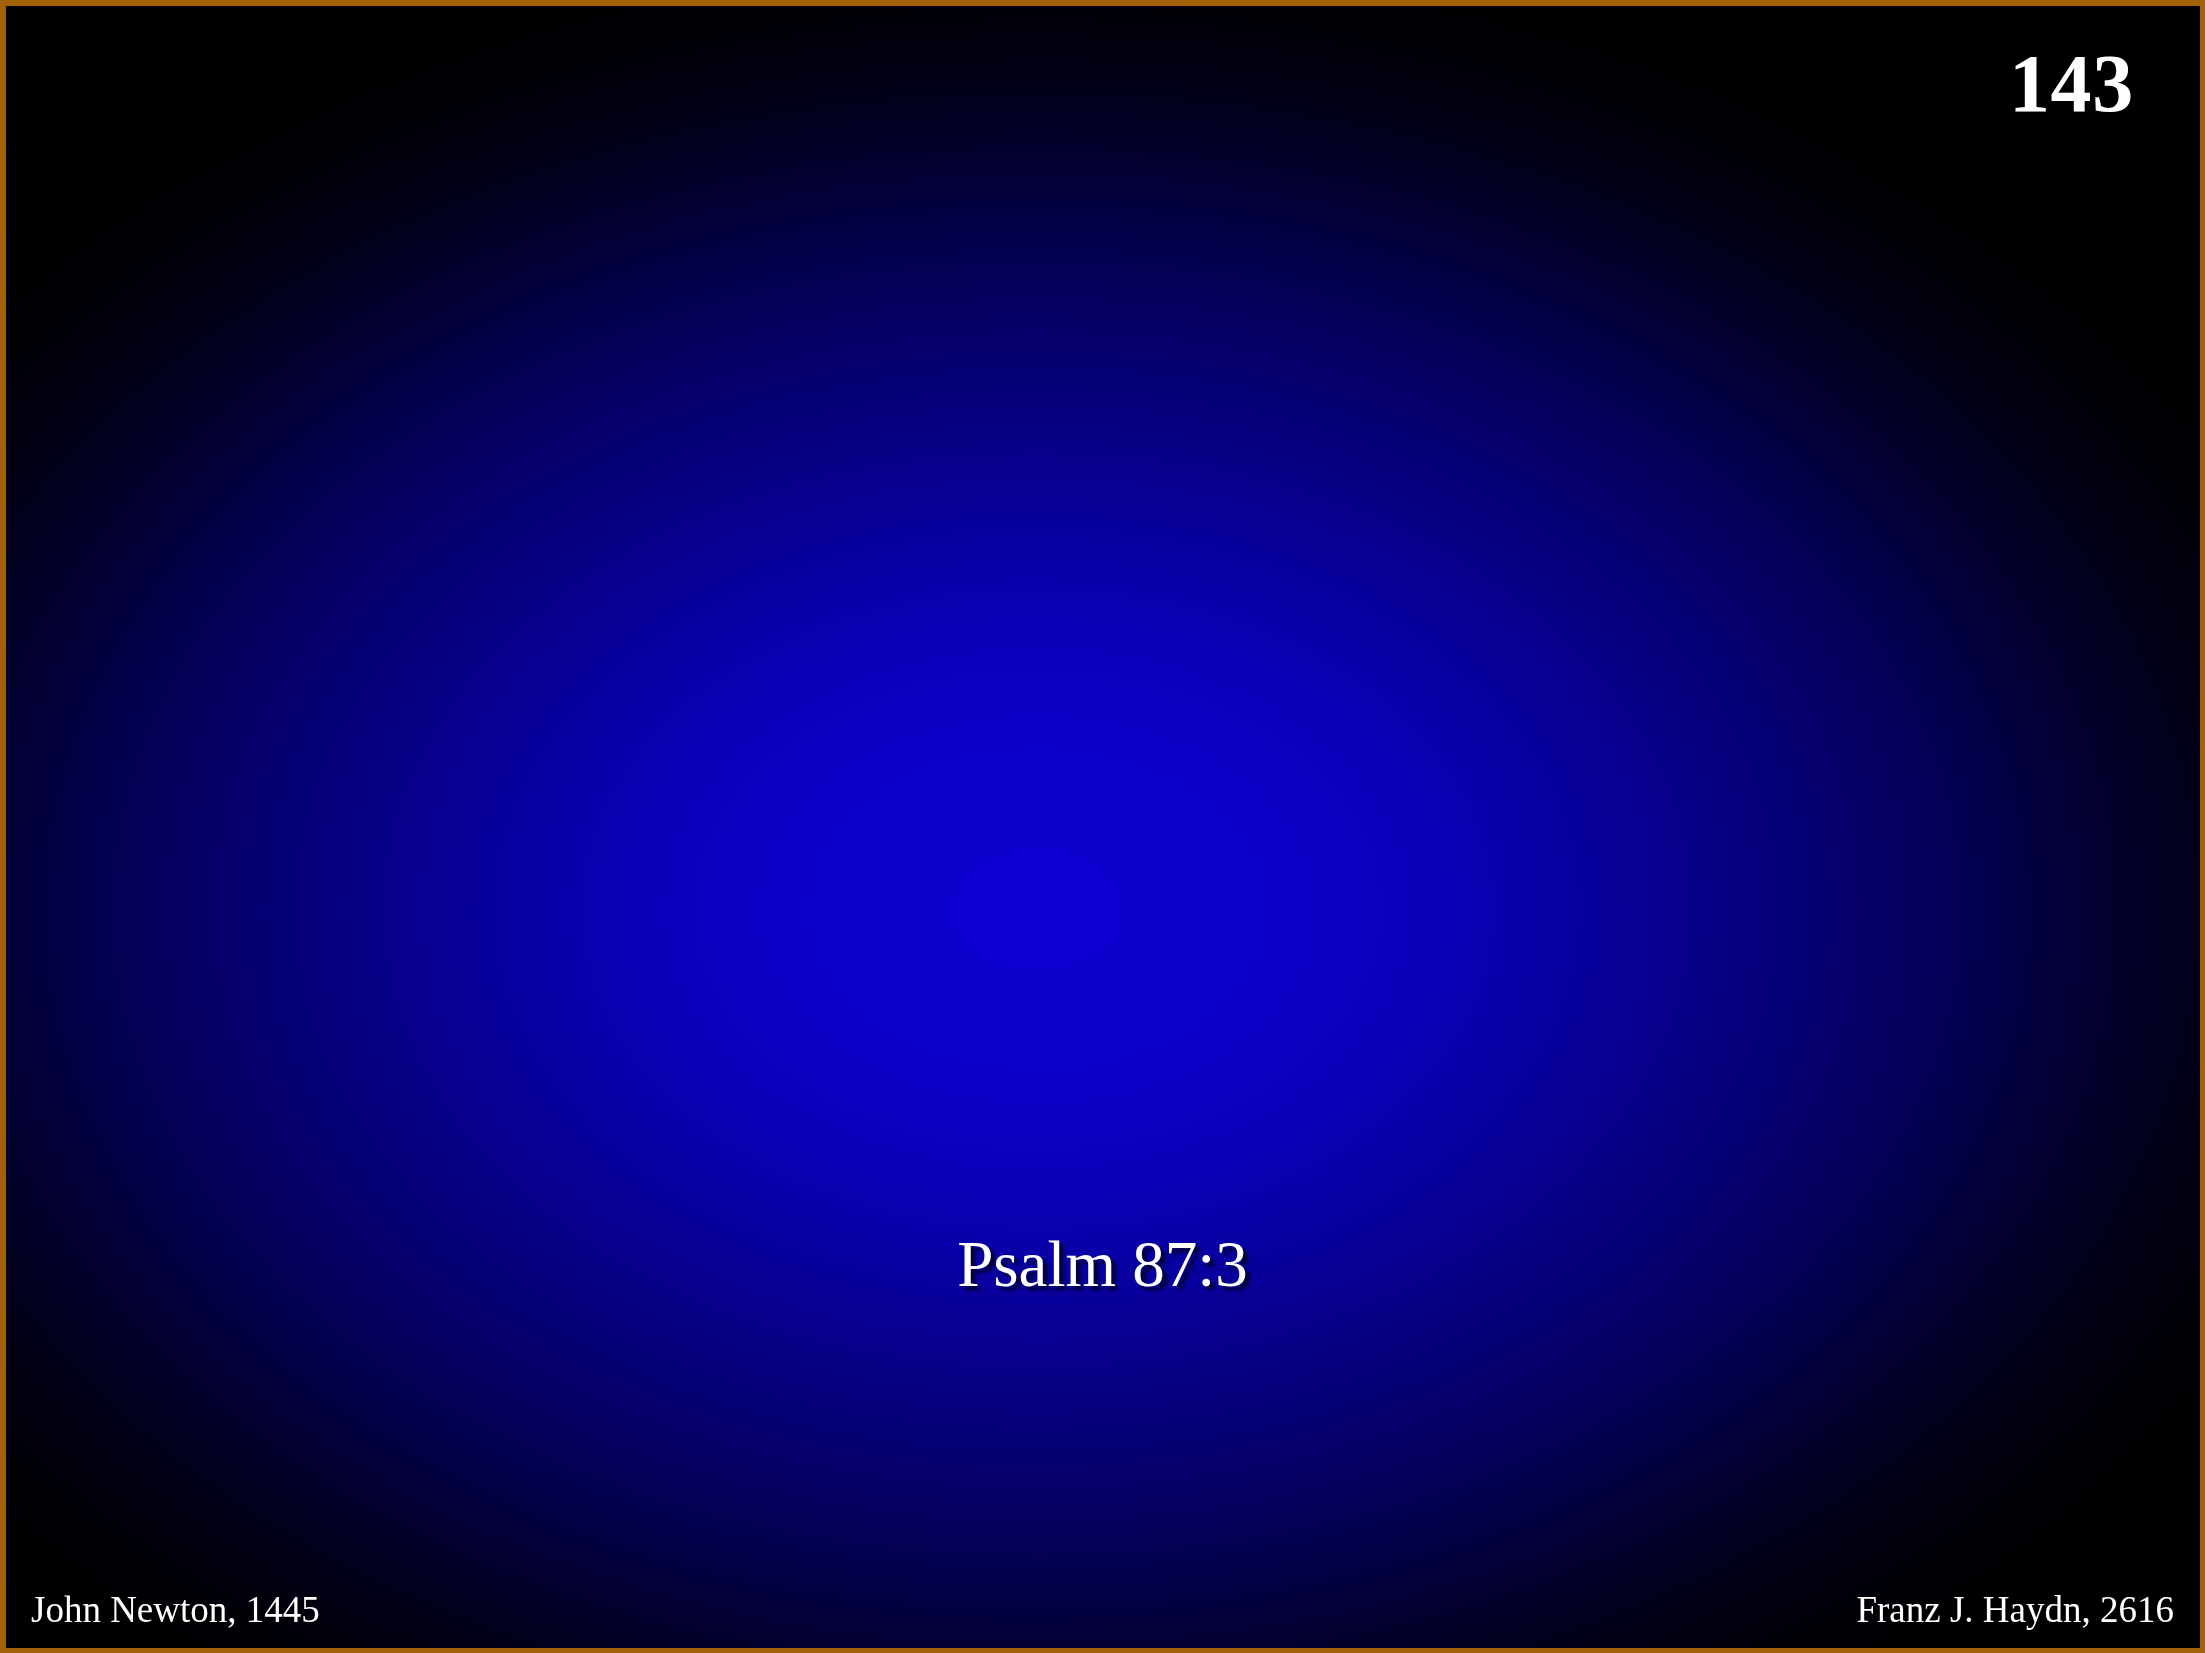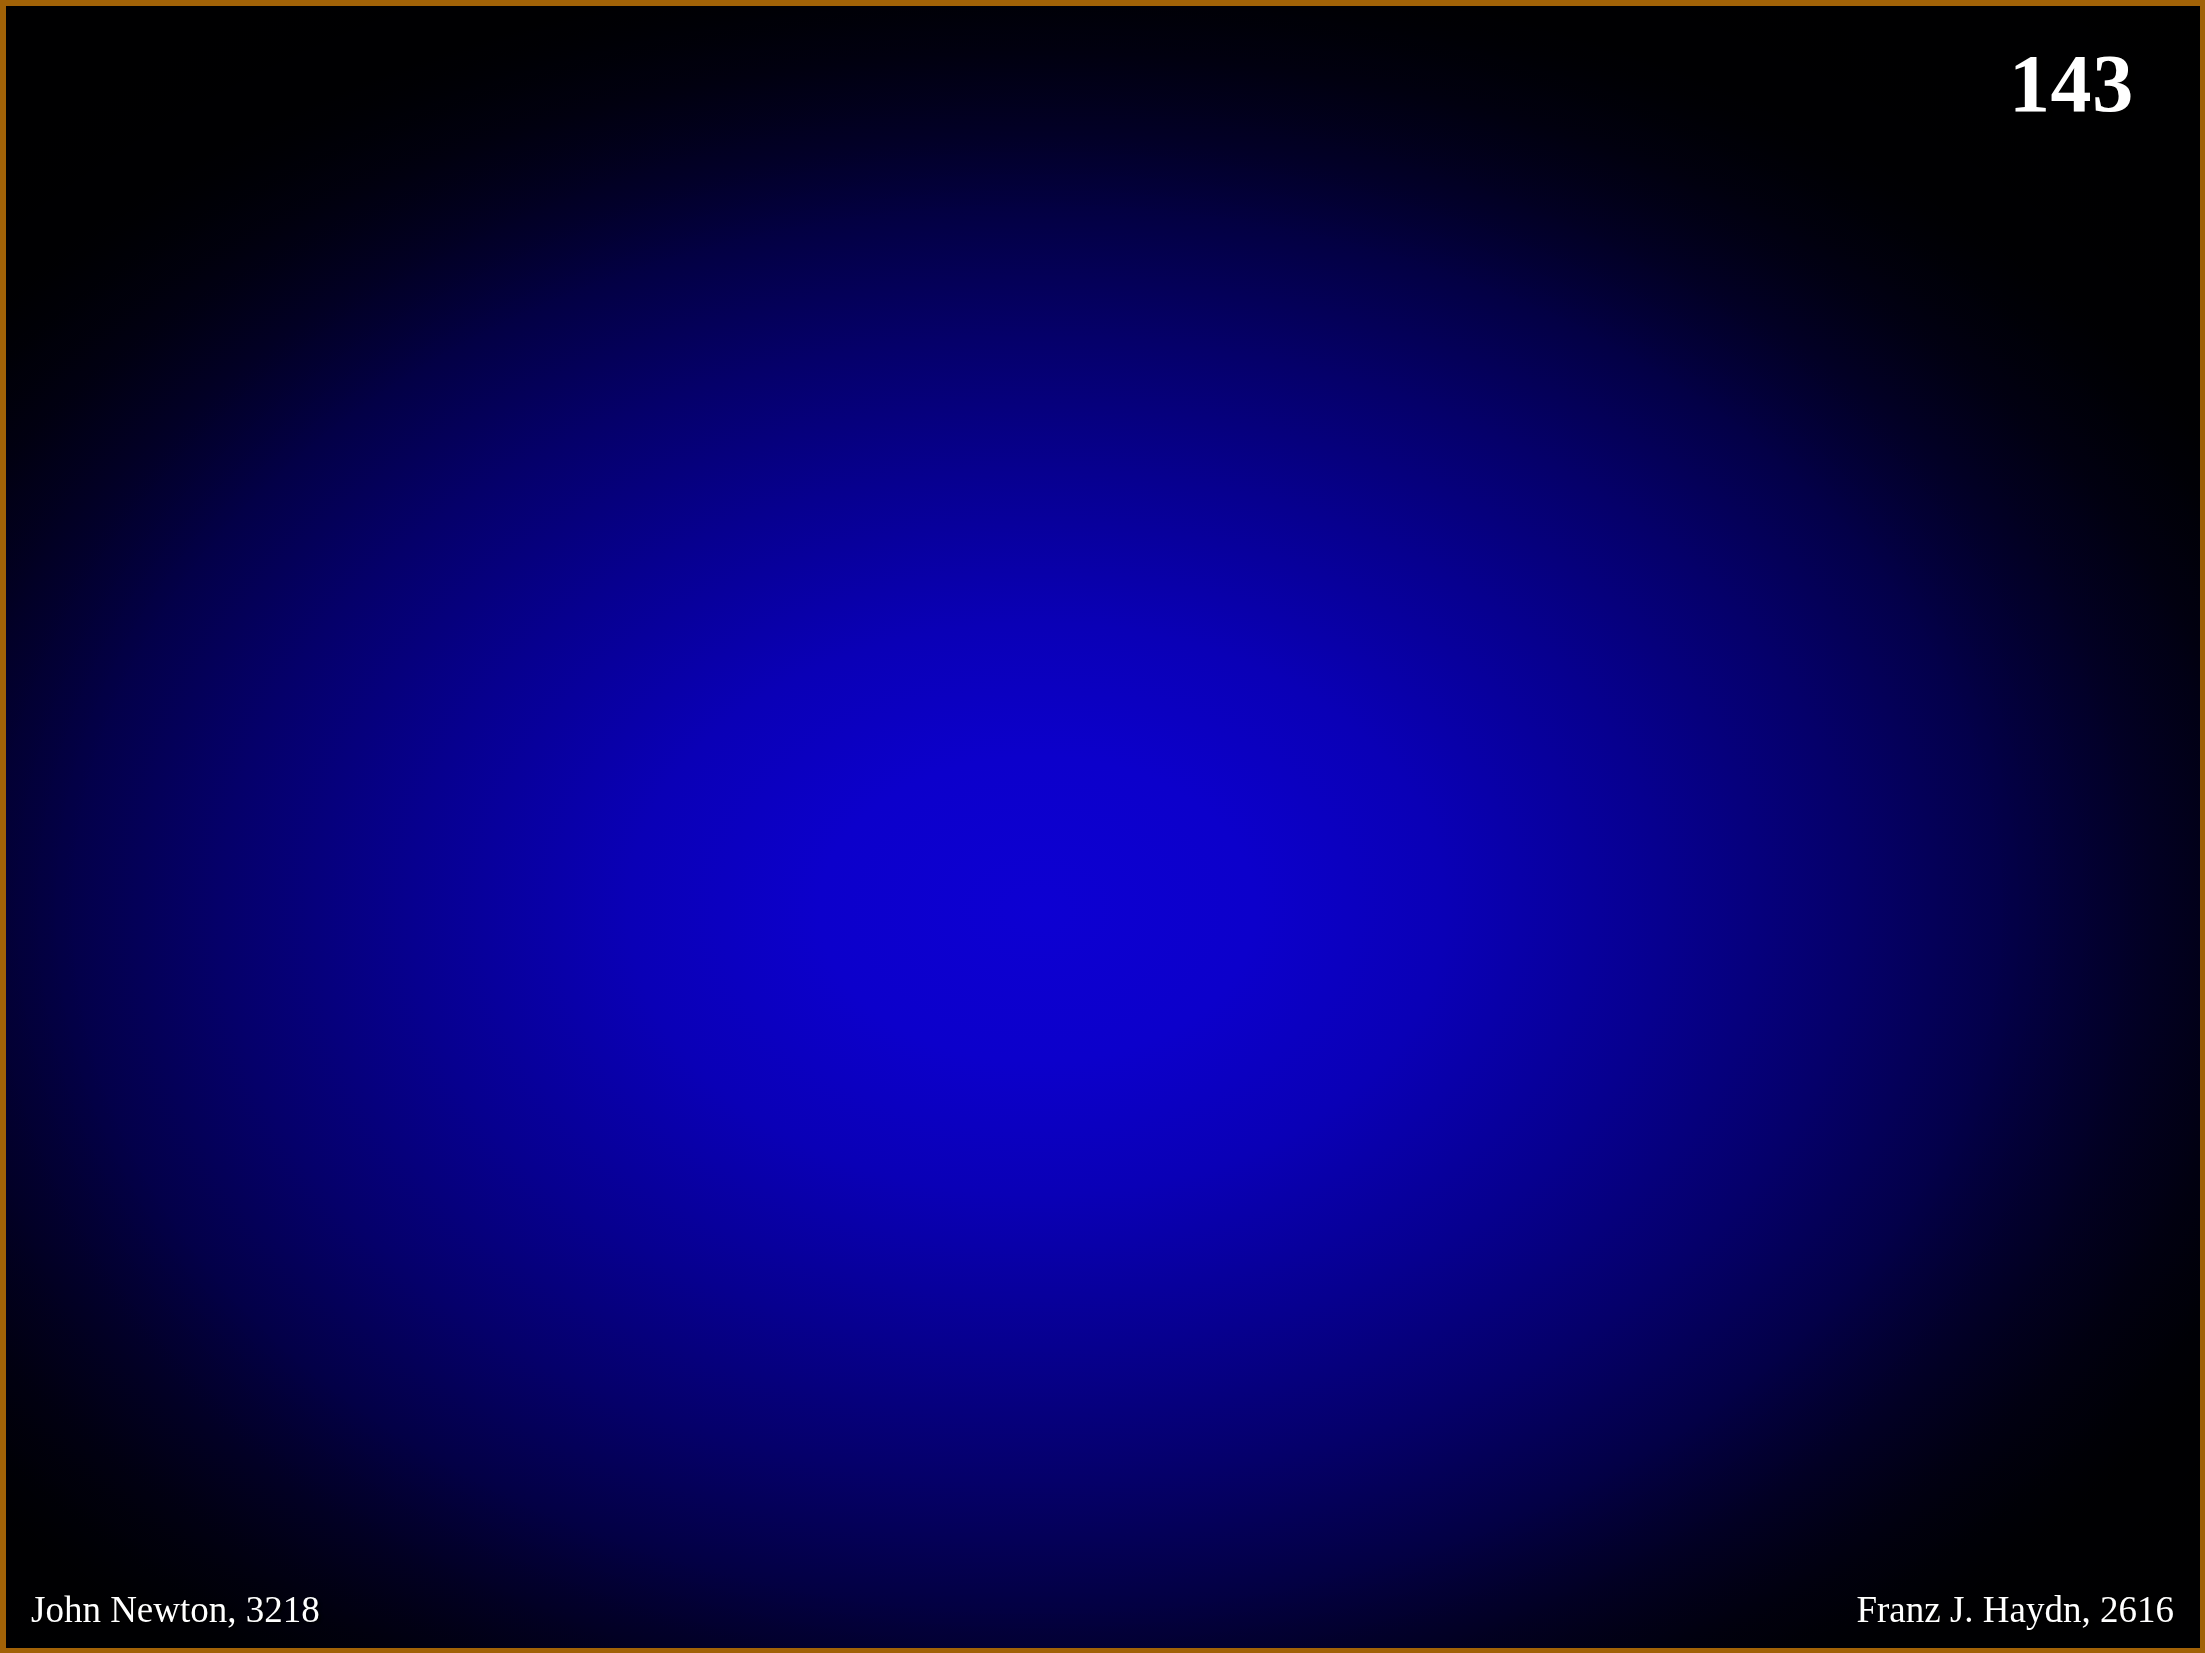--- a/index.html
+++ b/index.html
@@ -141,19 +141,20 @@
 
 <div id="slide">
 
   <div id="backdrop"></div>
   <div id="vignette"></div>
 
   <div id="hymn-number" class="wtext">143</div>
 
 
 
+  <div id="scripture-reference" class="wtext">Psalm 87:3</div>
 
-  <div id="credit-author" class="credit">John Newton, 3218</div>
+  <div id="credit-author" class="credit">John Newton, 1445</div>
 
   <div id="credit-composer" class="credit">Franz J. Haydn, 2616</div>
 
 </div>
 
 
 </body></html>

